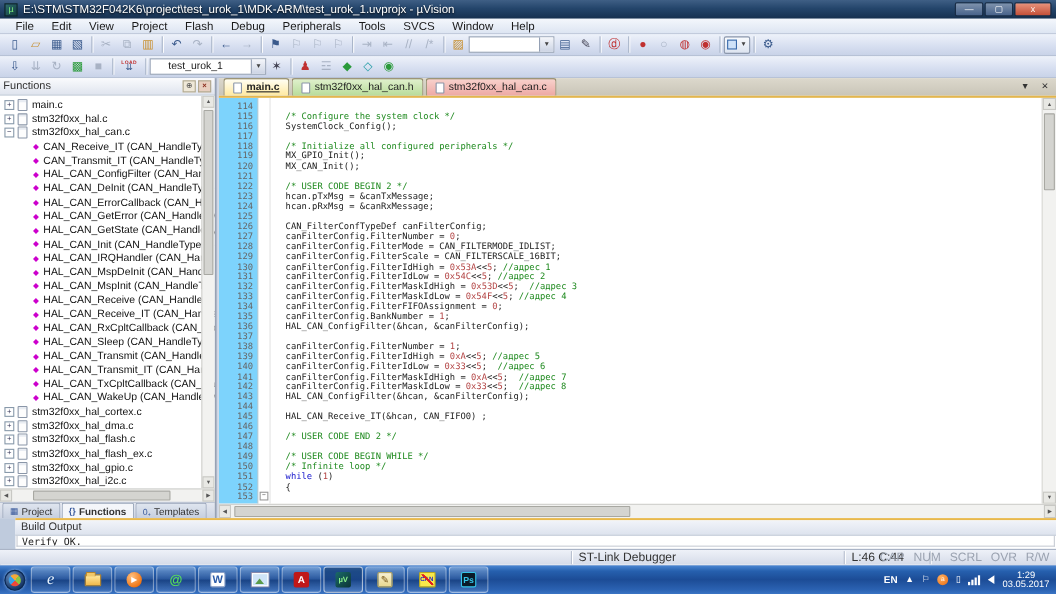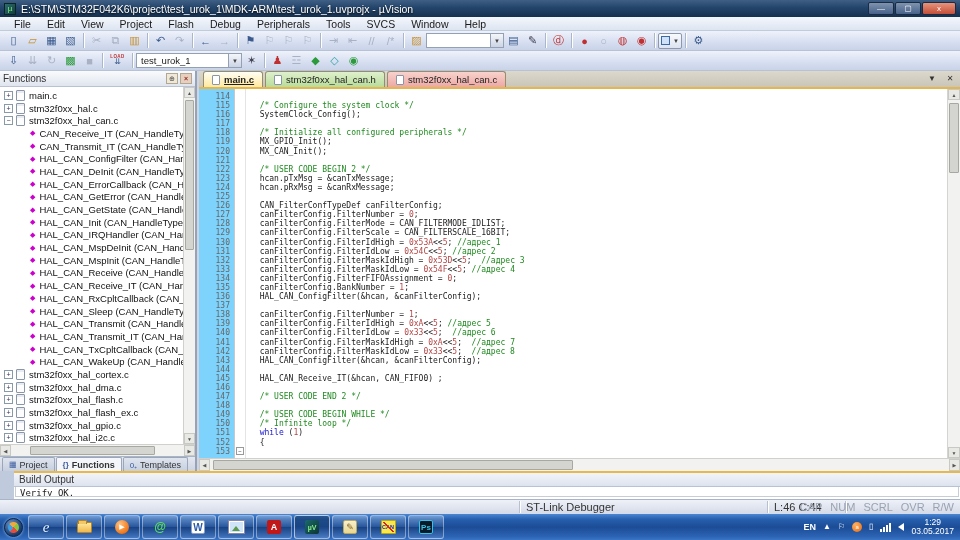--- a/index.html
+++ b/index.html
@@ -32,21 +32,21 @@
   .tbtn { min-width:18px; height:17px; display:flex; align-items:center; justify-content:center;
     font-size:11px; color:#3a5a8c; border-radius:2px; margin:0 0.5px; }
   .tbtn.dis { color:#a8b2c4; }
   .tbtn.red { color:#c03030; }
   .tbtn.green { color:#2a9a3a; }
   .tbtn.cyan { color:#2aa0a8; }
   .tbtn.amber { color:#c89030; }
   .tbtn.dark { color:#445; }
   .tbsep { width:1px; height:15px; background:#aab6ca; margin:0 3px; box-shadow:1px 0 0 #fff; }
   .combo { height:15px; background:#fff; border:1px solid #94a0b4; display:flex; align-items:center;
-    font-size:9.5px; padding-left:4px; color:#222; position:relative; }
+    font-size:9.5px; padding-left:16px; color:#222; position:relative; }
   .combo .arrow { position:absolute; right:0; top:0; bottom:0; width:13px; background:linear-gradient(180deg,#f4f6fa,#ccd4e4);
     border-left:1px solid #94a0b4; font-size:6px; color:#444; display:flex; align-items:center; justify-content:center; }
   .search-combo { width:78px; }
   .target-combo { width:106px; }
   .loadbtn { width:22px; height:17px; display:flex; flex-direction:column; align-items:center; justify-content:center; line-height:1; }
   .loadbtn .lt { font-size:4.5px; font-weight:bold; color:#c03030; letter-spacing:0.4px; }
   .loadbtn .la { font-size:8px; color:#3a5a8c; margin-top:-1px; }
   .memwin { display:flex; align-items:center; border:1px solid #8c98ac; border-radius:2px; height:16px; padding:0 2px; background:linear-gradient(180deg,#f8fafd,#dde4f0); }
   .memwin .sq { width:9px; height:9px; background:#cfe2f8; border:1px solid #3a6aaa; }
   .memwin .dd { font-size:6px; color:#444; margin-left:3px; }

